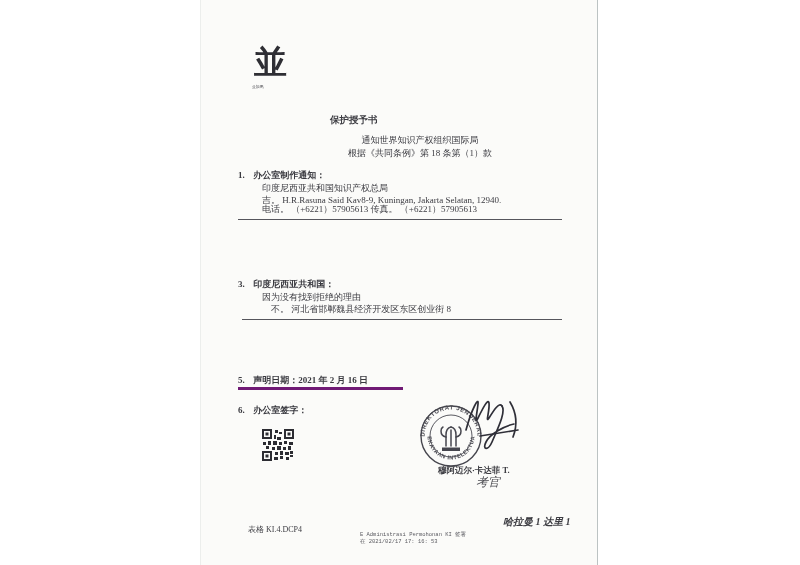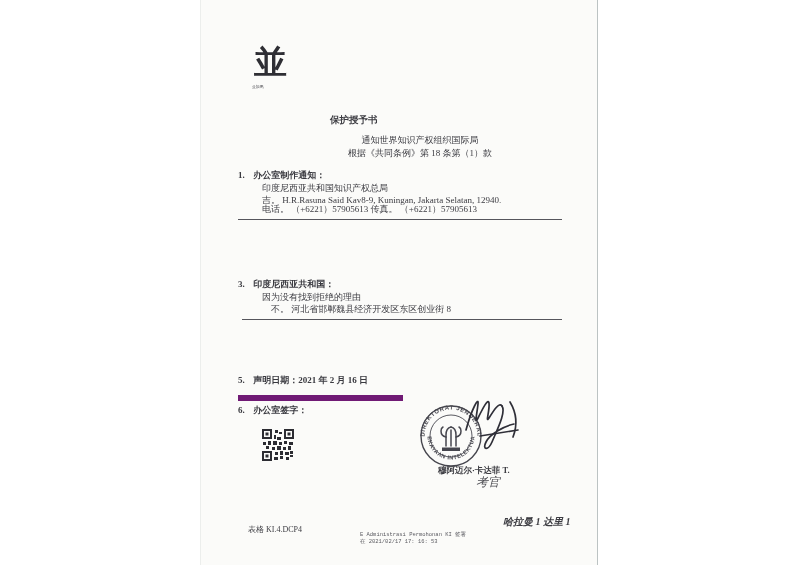--- a/index.html
+++ b/index.html
@@ -25,21 +25,21 @@
   .logo-caption{
     font-size:7px;color:#4a4a50;transform:scale(0.55);transform-origin:left top;
     letter-spacing:0;white-space:nowrap;
   }
   .ministry div{font-size:9px;font-weight:bold;line-height:13.5px;color:#3a3a40;}
   .subtitle{width:290px;text-align:center;}
   .subtitle div{font-size:9px;line-height:13px;}
   .rule{position:absolute;height:0;border-top:1px solid #55555c;}
   .sec-head{font-size:9px;font-weight:bold;white-space:nowrap;}
   .sec-num{display:inline-block;min-width:13px;}
-  .underlined{border-bottom:6px solid #701a75;padding-bottom:8px;}
+  .underlined{border-bottom:3px solid #701a75;padding-bottom:0;}
   .wrap{white-space:normal;width:330px;line-height:13px;}
   .values div{font-size:9px;line-height:13px;}
   .tiny{
     font-size:7px;line-height:9px;color:#5a5a60;
     transform:scale(0.78);transform-origin:left top;white-space:nowrap;
     font-family:"Liberation Mono","DejaVu Sans Mono",monospace;
   }
   svg{display:block;}
 </style>
 </head>

